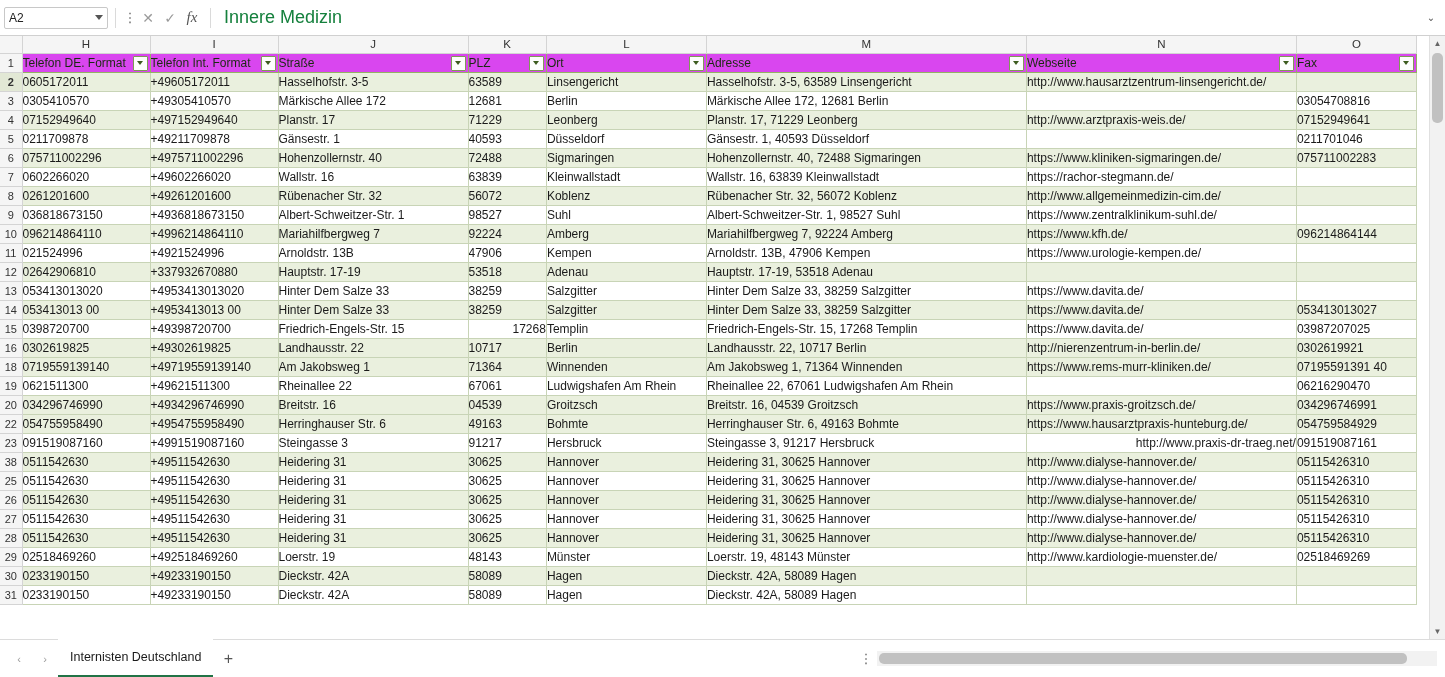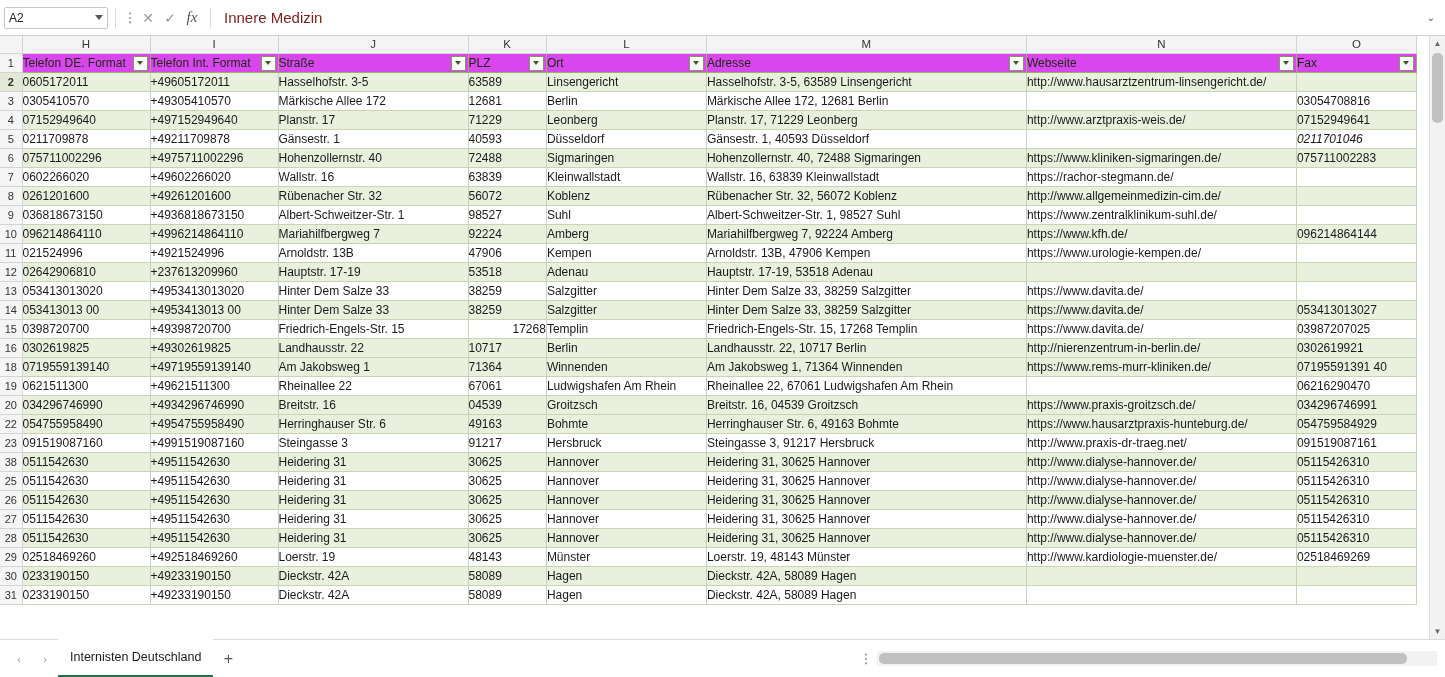--- a/index.html
+++ b/index.html
@@ -67,22 +67,22 @@
     font-size: 14px;
     user-select: none;
   }
   .fb-icon.fx { color: #555; font-style: italic; font-family: "Liberation Serif", serif; font-size: 15px; }
   .formula-input {
     flex: 1;
     height: 22px;
     display: flex;
     align-items: center;
     padding: 0 6px;
-    font-size: 15px;
-    color: #7f1d1d;
+    font-size: 18px;
+    color: #15803d;
     box-sizing: border-box;
   }
   .fb-expand {
     width: 20px;
     text-align: center;
     color: #555;
     font-size: 10px;
     user-select: none;
   }
 
@@ -376,21 +376,21 @@
         </tr>
         <tr class="band-b">
           <td class="rowhdr">5</td>
           <td class="cell" style="width: 128px;">0211709878</td>
           <td class="cell" style="width: 128px;">+49211709878</td>
           <td class="cell" style="width: 190px;">Gänsestr. 1</td>
           <td class="cell" style="width: 78px;">40593</td>
           <td class="cell" style="width: 160px;">Düsseldorf</td>
           <td class="cell" style="width: 320px;">Gänsestr. 1, 40593 Düsseldorf</td>
           <td class="cell" style="width: 270px;"></td>
-          <td class="cell" style="width: 120px; font-style: italic;">0211701046</td>
+          <td class="cell" style="width: 120px;">0211701046</td>
         </tr>
         <tr class="band-a">
           <td class="rowhdr">6</td>
           <td class="cell" style="width: 128px;">075711002296</td>
           <td class="cell" style="width: 128px;">+4975711002296</td>
           <td class="cell" style="width: 190px;">Hohenzollernstr. 40</td>
           <td class="cell" style="width: 78px;">72488</td>
           <td class="cell" style="width: 160px;">Sigmaringen</td>
           <td class="cell" style="width: 320px;">Hohenzollernstr. 40, 72488 Sigmaringen</td>
           <td class="cell" style="width: 270px;">https://www.kliniken-sigmaringen.de/</td>
@@ -447,21 +447,21 @@
           <td class="cell" style="width: 190px;">Arnoldstr. 13B</td>
           <td class="cell" style="width: 78px;">47906</td>
           <td class="cell" style="width: 160px;">Kempen</td>
           <td class="cell" style="width: 320px;">Arnoldstr. 13B, 47906 Kempen</td>
           <td class="cell" style="width: 270px;">https://www.urologie-kempen.de/</td>
           <td class="cell" style="width: 120px;"></td>
         </tr>
         <tr class="band-a">
           <td class="rowhdr">12</td>
           <td class="cell" style="width: 128px;">02642906810</td>
-          <td class="cell" style="width: 128px;">+237613209960</td>
+          <td class="cell" style="width: 128px;">+337932670880</td>
           <td class="cell" style="width: 190px;">Hauptstr. 17-19</td>
           <td class="cell" style="width: 78px;">53518</td>
           <td class="cell" style="width: 160px;">Adenau</td>
           <td class="cell" style="width: 320px;">Hauptstr. 17-19, 53518 Adenau</td>
           <td class="cell" style="width: 270px;"></td>
           <td class="cell" style="width: 120px;"></td>
         </tr>
         <tr class="band-b">
           <td class="rowhdr">13</td>
           <td class="cell" style="width: 128px;">053413013020</td>
@@ -551,21 +551,21 @@
           <td class="cell" style="width: 120px;">054759584929</td>
         </tr>
         <tr class="band-b">
           <td class="rowhdr">23</td>
           <td class="cell" style="width: 128px;">091519087160</td>
           <td class="cell" style="width: 128px;">+4991519087160</td>
           <td class="cell" style="width: 190px;">Steingasse 3</td>
           <td class="cell" style="width: 78px;">91217</td>
           <td class="cell" style="width: 160px;">Hersbruck</td>
           <td class="cell" style="width: 320px;">Steingasse 3, 91217 Hersbruck</td>
-          <td class="cell" style="width: 270px;">http://www.praxis-dr-traeg.net/</td>
+          <td class="cell" style="width: 270px; text-align: right;">http://www.praxis-dr-traeg.net/</td>
           <td class="cell" style="width: 120px;">091519087161</td>
         </tr>
         <tr class="band-a">
           <td class="rowhdr">38</td>
           <td class="cell" style="width: 128px;">0511542630</td>
           <td class="cell" style="width: 128px;">+49511542630</td>
           <td class="cell" style="width: 190px;">Heidering 31</td>
           <td class="cell" style="width: 78px;">30625</td>
           <td class="cell" style="width: 160px;">Hannover</td>
           <td class="cell" style="width: 320px;">Heidering 31, 30625 Hannover</td>

